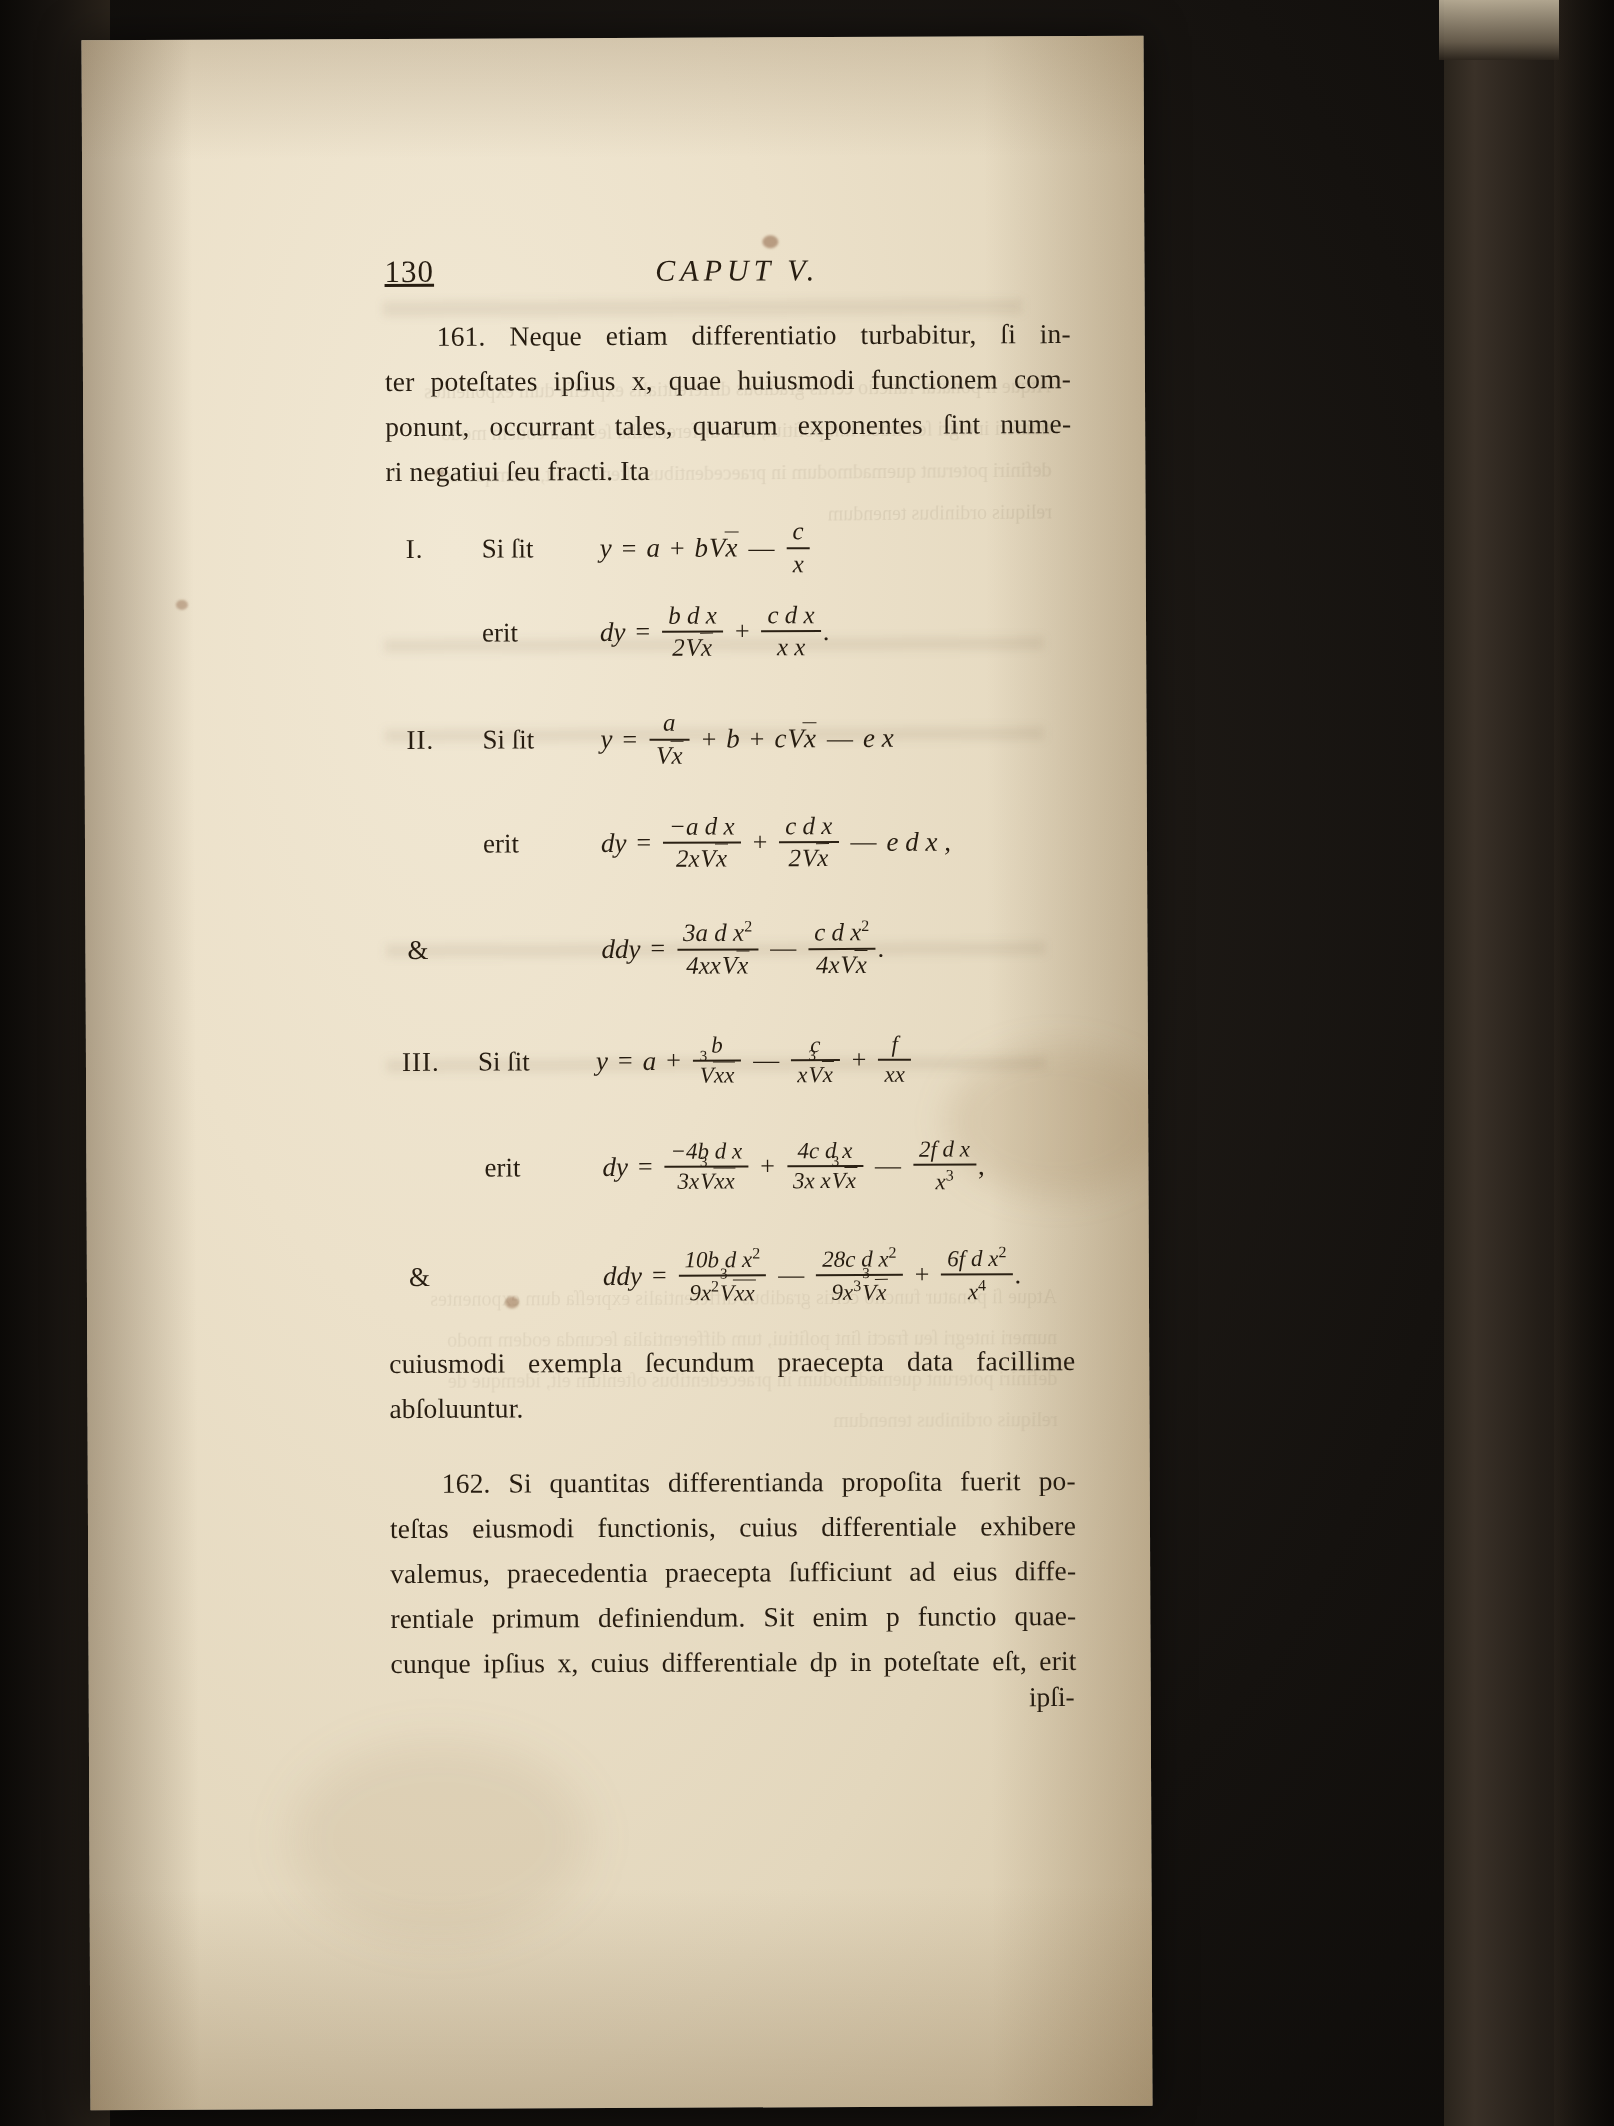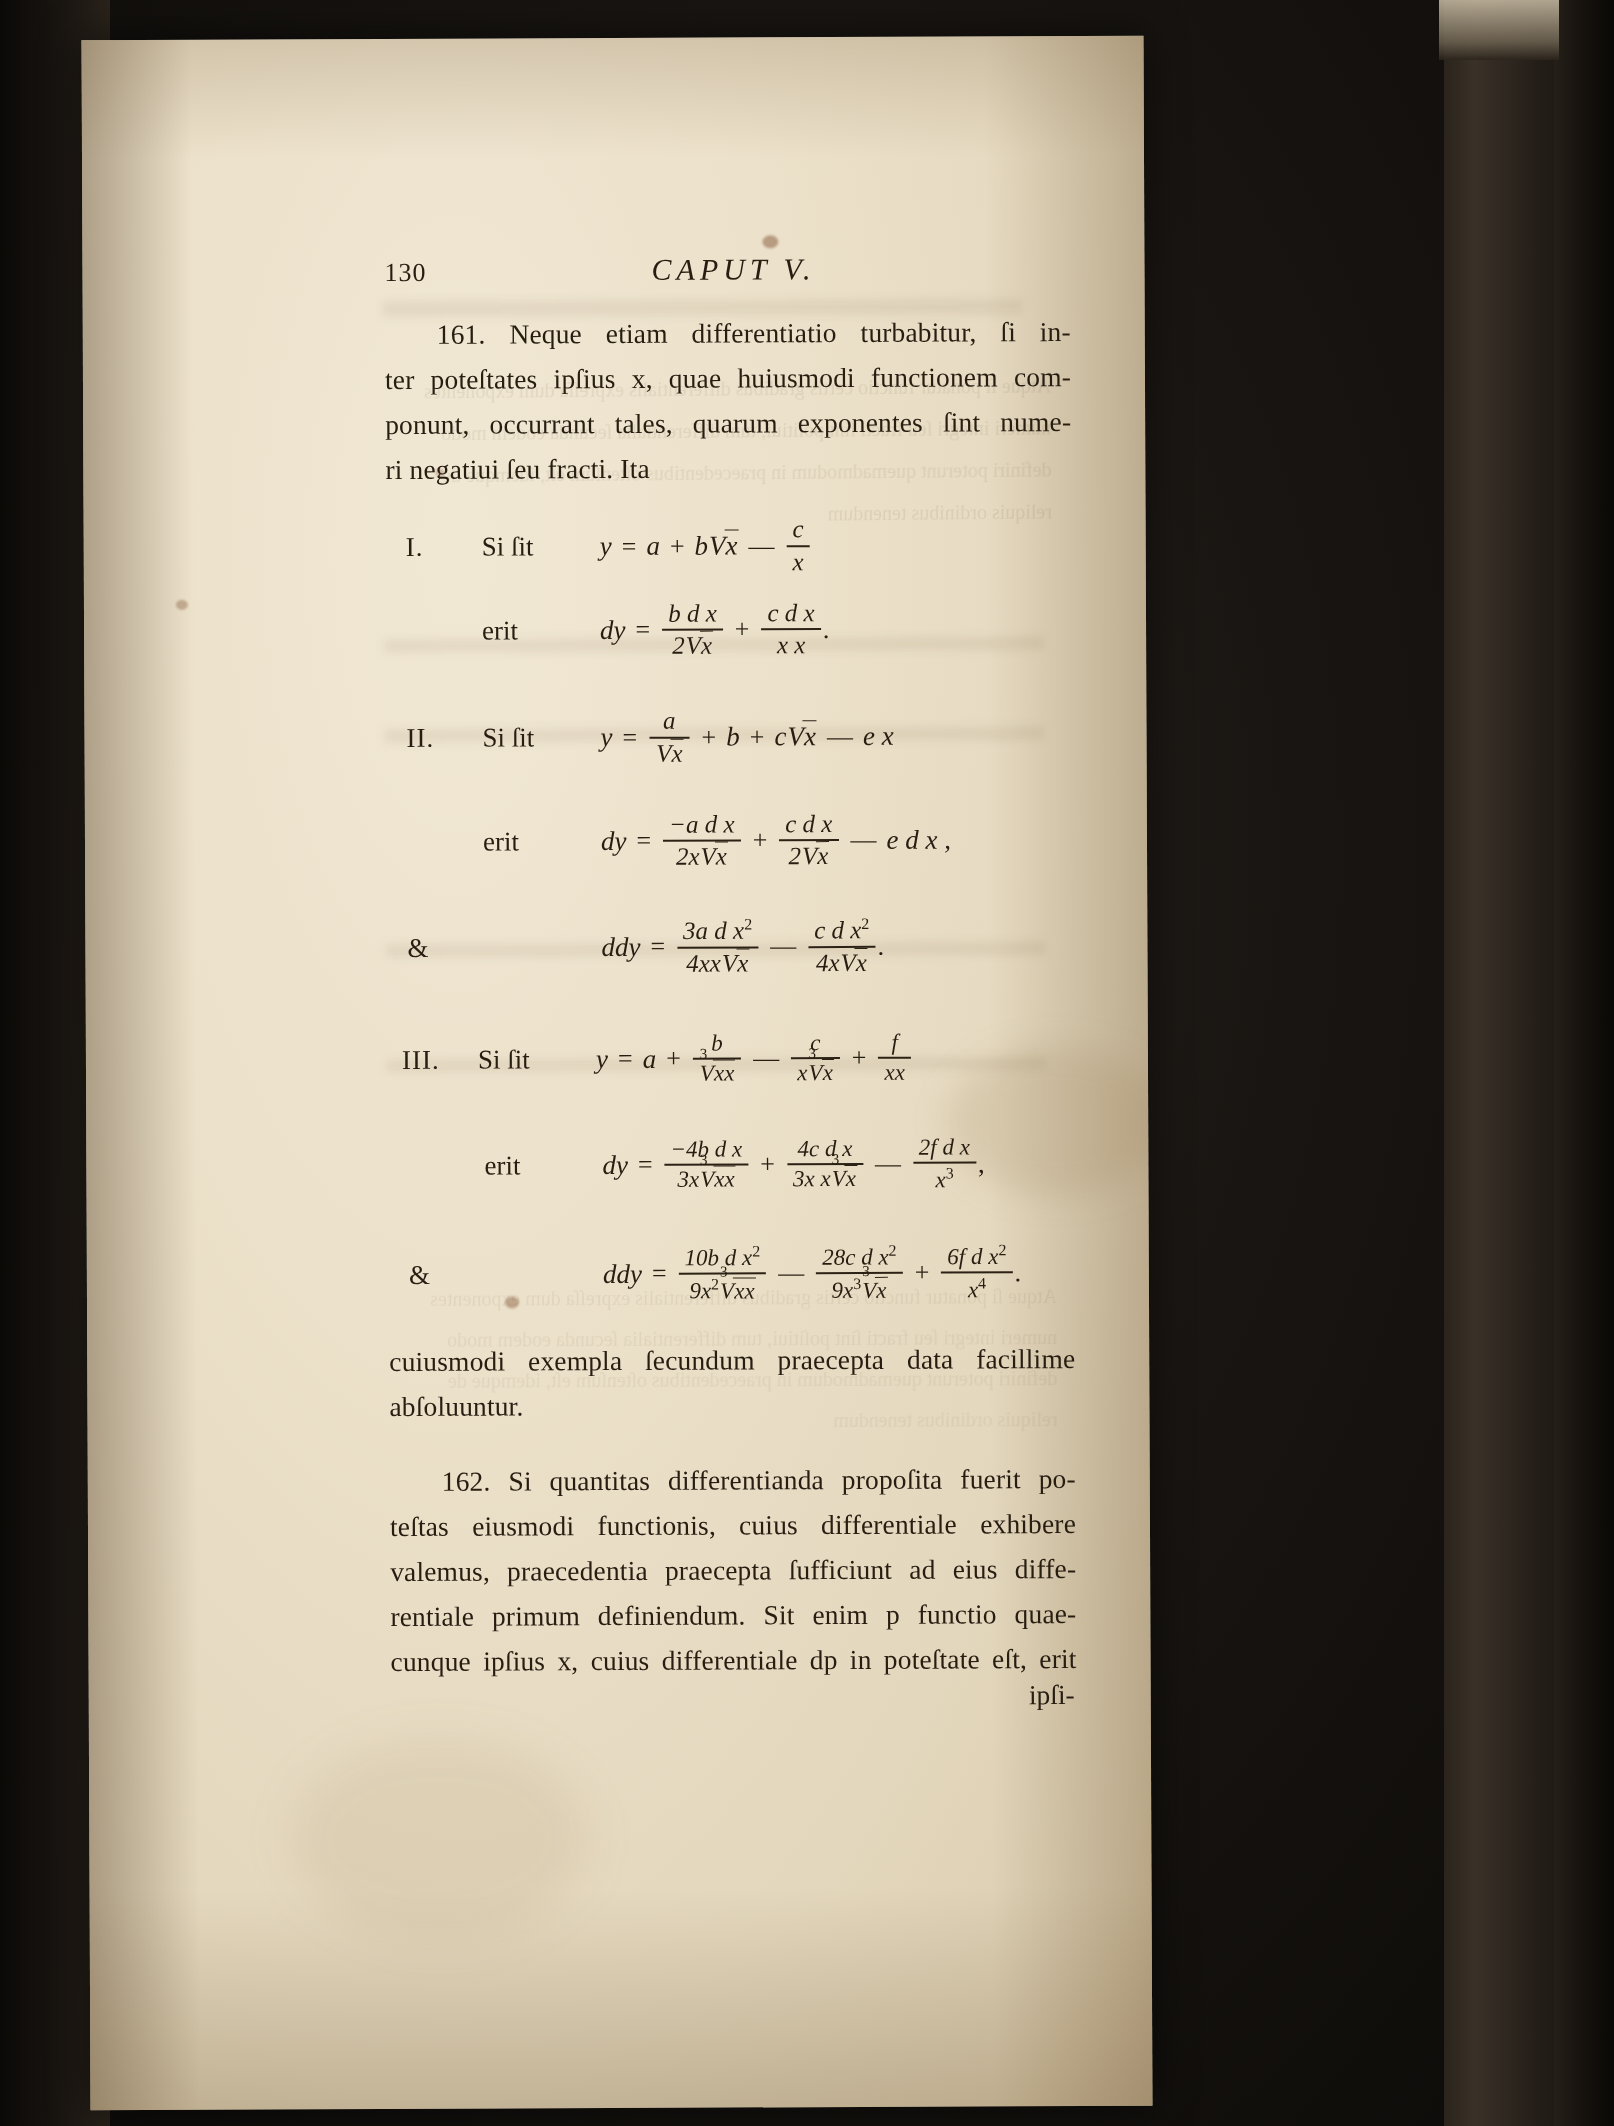--- a/index.html
+++ b/index.html
@@ -151,22 +151,23 @@
 
   .running-head {
     display: flex;
     align-items: baseline;
     font-size: 27px;
     letter-spacing: 1px;
     margin-bottom: 26px;
   }
   .folio {
     font-family: "Liberation Serif", serif;
-    font-size: 26px;
+    font-size: 31px;
     letter-spacing: 1px;
+    text-decoration: underline;
   }
   .chapter-head {
     flex: 1;
     text-align: center;
     font-style: italic;
     font-size: 30px;
     letter-spacing: 5px;
     padding-right: 30px;
   }
 

